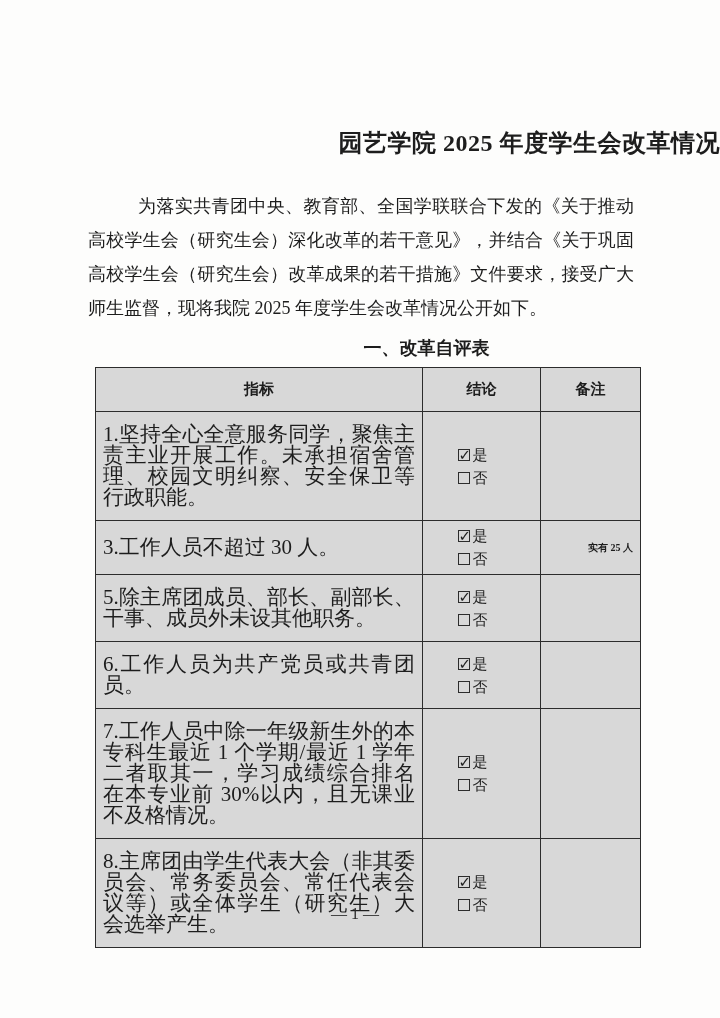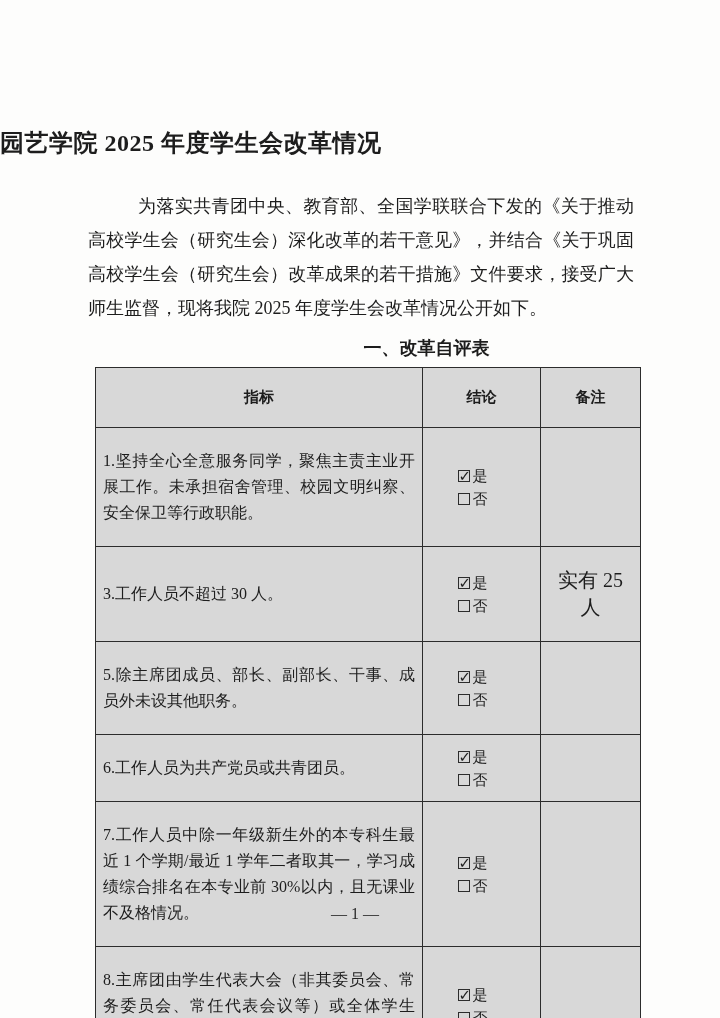--- a/index.html
+++ b/index.html
@@ -8,21 +8,21 @@
     width: 720px; height: 1018px;
     background: #fdfdfc;
     color: #1d1d1d;
     font-family: "Liberation Serif", "DejaVu Serif", serif;
   }
   .doc { position: relative; width: 720px; height: 1018px; overflow: hidden; }
 
   .title {
     margin: 0;
     padding-top: 127px;
-    text-align: left;
+    text-align: right;
     font-size: 24px;
     font-weight: bold;
     letter-spacing: 0.5px;
   }
 
   .intro {
     width: 546px;
     margin: 30px 0 0 88px;
     font-size: 18px;
     line-height: 34px;
@@ -43,36 +43,36 @@
     table-layout: fixed;
     margin-left: 95px;
     width: 545px;
   }
   .self-eval col.c1 { width: 327px; }
   .self-eval col.c2 { width: 118px; }
   .self-eval col.c3 { width: 100px; }
   .self-eval th, .self-eval td {
     border: 1.6px solid #2c2c2c;
     background: #d8d8d8;
-    padding: 20px 7px;
+    padding: 12px 7px;
     vertical-align: middle;
   }
   .self-eval th {
     height: 34px;
     font-size: 15px;
     font-weight: bold;
     text-align: center;
   }
   td.ind {
-    font-size: 16px;
-    line-height: 26px;
+    font-size: 21px;
+    line-height: 21px;
     text-align: justify;
   }
   td.concl { text-align: center; padding: 2px 0; }
-  td.remark { text-align: center; font-size: 20px; }
+  td.remark { text-align: right; font-size: 10px; font-weight: bold; }
 
   tr.r1 td { height: 77px; }
   tr.r2 td { height: 67px; }
   tr.r3 td { height: 52px; }
   tr.r4 td { height: 50px; }
   tr.r5 td { height: 53px; }
   tr.r6 td { height: 45px; }
   tr.r7 td { height: 77px; }
   tr.r8 td { height: 73px; }
 

